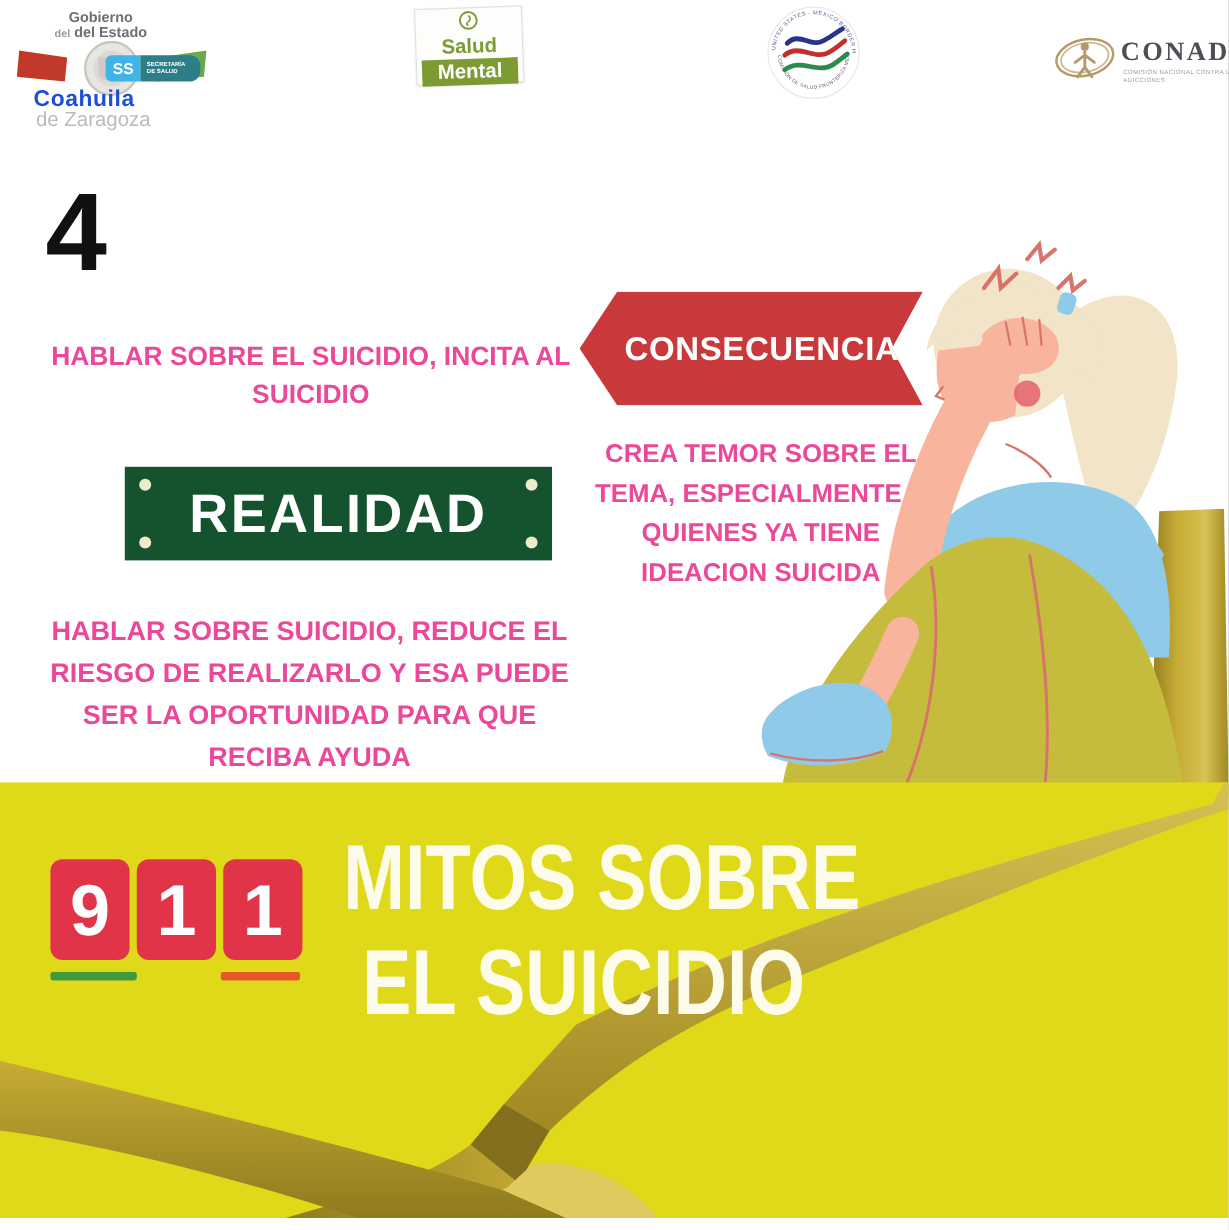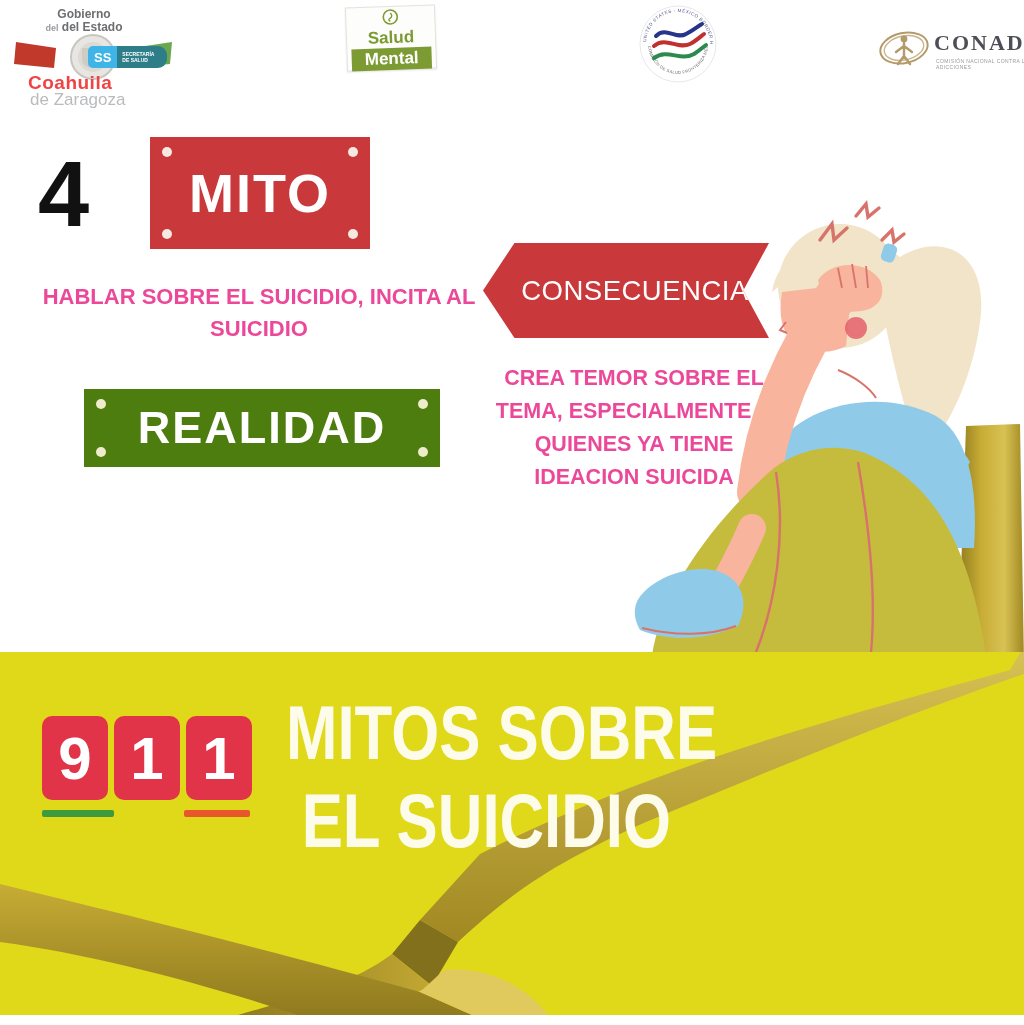--- a/index.html
+++ b/index.html
@@ -3,48 +3,48 @@
 <meta charset="utf-8">
 <style>
   html,body{margin:0;padding:0;}
   body{font-family:"Liberation Sans", sans-serif; background:#888;}
   #canvas{position:relative;width:1024px;height:1025px;background:#ffffff;overflow:hidden;margin:0 auto;}
   .abs{position:absolute;}
 
   
   .gob-lines{font-size:12px;font-weight:bold;color:#6d6e71;text-align:center;line-height:13px;}
   .gob-lines .tiny{font-size:9px;}
-  .coah{font-size:19px;font-weight:bold;color:#ef4444;letter-spacing:0.5px;}
+  .coah{font-size:19px;font-weight:bold;color:#1d4ed8;letter-spacing:0.5px;}
   .zara{font-size:17px;color:#b9bbbd;margin-top:-2px;}
   .ss-badge{display:flex;align-items:center;height:22px;}
   .ss-box{background:#3fb4e6;color:#fff;font-weight:bold;font-size:13px;border-radius:5px 0 0 5px;padding:2px 6px;height:18px;display:flex;align-items:center;}
   .ss-tab{background:#2e7e8a;color:#fff;font-size:5px;line-height:6px;font-weight:bold;padding:2px 5px;border-radius:0 9px 9px 0;width:40px;height:18px;display:flex;align-items:center;}
   .sm-card{background:#fdfdfb;border:1px solid #e3e3de;box-shadow:0 1px 2px rgba(0,0,0,.12);width:88px;height:62px;transform:rotate(-2deg);text-align:center;}
   .sm-salud{color:#7d9b33;font-weight:bold;font-size:17px;line-height:18px;}
   .sm-mental{background:#7d9b33;color:#fff;font-weight:bold;font-size:17px;line-height:22px;margin:1px 4px 0 4px;}
   .conadic-word{font-family:"Liberation Serif", serif;font-size:22px;letter-spacing:2px;color:#4e4e57;font-weight:bold;}
   .conadic-sub{font-size:5px;color:#9a9a9a;letter-spacing:0.4px;line-height:6px;width:110px;}
 
   
   .big-number{font-size:92px;font-weight:900;color:#111;line-height:1;}
   .plate{display:flex;align-items:center;justify-content:center;}
   .plate .dot{position:absolute;width:10px;height:10px;border-radius:50%;}
   .plate .d-tl{left:12px;top:10px;} .plate .d-tr{right:12px;top:10px;}
   .plate .d-bl{left:12px;bottom:10px;} .plate .d-br{right:12px;bottom:10px;}
   .mito-plate{background:#c9383a;}
   .mito-plate .dot{background:#f6e9df;}
   .mito-label{color:#fff;font-weight:900;font-size:54px;letter-spacing:2px;}
-  .realidad-plate{background:#4d7c0f;}
+  .realidad-plate{background:#14532d;margin-left:20px;}
   .realidad-plate .dot{background:#eeeccb;}
   .realidad-label{color:#fff;font-weight:900;font-size:45px;letter-spacing:2px;}
   .body-text{color:#ec4899;font-weight:800;text-align:center;}
   .myth-text{font-size:22px;line-height:32px;}
   .reality-text{font-size:22.5px;line-height:35px;}
   .conseq-ribbon{background:#c9383a;clip-path:polygon(11% 0,100% 0,91% 50%,100% 100%,11% 100%,0 50%);display:flex;align-items:center;justify-content:center;}
-  .conseq-label{color:#fff;font-weight:400;font-size:27.5px;letter-spacing:0.5px;padding-left:18px;}
+  .conseq-label{color:#fff;font-weight:700;font-size:27.5px;letter-spacing:0.5px;padding-left:18px;}
   .conseq-text{font-size:21.5px;line-height:33px;}
 
   
   .footer{background:#e0d91a;}
   .f-content{position:absolute;inset:0;z-index:2;}
   .nine11{display:flex;gap:6px;}
   .digit-box{width:66px;height:84px;background:#e23449;border-radius:10px;display:flex;align-items:center;justify-content:center;}
   .digit{color:#fff;font-size:60px;font-weight:900;}
   .bar{height:7px;border-radius:2px;}
   .bar-green{background:#3e9a3c;}
@@ -112,44 +112,38 @@
       <ellipse cx="26" cy="22" rx="20" ry="12" fill="none" stroke="#cbb68c" stroke-width="1.4" transform="rotate(-12 26 22)"></ellipse>
       <circle cx="26" cy="13" r="3.4" fill="#b49a6a"></circle>
       <path d="M26 17 L26 30 M26 20 L18 26 M26 20 L34 26 M26 30 L20 38 M26 30 L32 38" stroke="#b49a6a" stroke-width="2.4" stroke-linecap="round" fill="none"></path>
     </svg>
     <div class="abs conadic-word" style="left:56px;top:6px;">CONADIC</div>
     <div class="abs conadic-sub" style="left:58px;top:34px;">COMISIÓN NACIONAL CONTRA LAS ADICCIONES</div>
   </div>
 
   <div class="abs big-number" style="left:38px;top:148px;">4</div>
 
-  <div class="abs plate mito-plate" style="left:150px;top:137px;width:220px;height:112px;">
-    <span class="dot d-tl"></span>
-    <span class="dot d-tr"></span>
-    <span class="dot d-bl"></span>
-    <span class="dot d-br"></span>
-    <span class="mito-label">MITO</span>
-  </div>
 
   <div class="abs body-text myth-text" style="left:28px;top:281px;width:462px;">HABLAR SOBRE EL SUICIDIO, INCITA AL SUICIDIO</div>
 
   <div class="abs conseq-ribbon" style="left:483px;top:243px;width:286px;height:95px;">
     <span class="conseq-label">CONSECUENCIA</span>
   </div>
 
   <div class="abs body-text conseq-text" style="left:490px;top:362px;width:288px;">CREA TEMOR SOBRE EL TEMA, ESPECIALMENTE A QUIENES YA TIENE IDEACION SUICIDA</div>
 
   <div class="abs plate realidad-plate" style="left:84px;top:389px;width:356px;height:78px;">
     <span class="dot d-tl"></span>
     <span class="dot d-tr"></span>
     <span class="dot d-bl"></span>
     <span class="dot d-br"></span>
     <span class="realidad-label">REALIDAD</span>
   </div>
 
+  <div class="abs body-text reality-text" style="left:30px;top:508px;width:456px;">HABLAR SOBRE SUICIDIO, REDUCE EL RIESGO DE REALIZARLO Y ESA PUEDE SER LA OPORTUNIDAD PARA QUE RECIBA AYUDA</div>
 
   <svg class="abs" style="left:958px;top:424px;" width="66" height="240" viewBox="0 0 66 240">
     <defs>
       <linearGradient id="goldV" x1="0" y1="0" x2="1" y2="0">
         <stop offset="0" stop-color="#8f7a1e"></stop>
         <stop offset="0.35" stop-color="#c7ac35"></stop>
         <stop offset="0.7" stop-color="#d8c254"></stop>
         <stop offset="1" stop-color="#a18822"></stop>
       </linearGradient>
     </defs>

